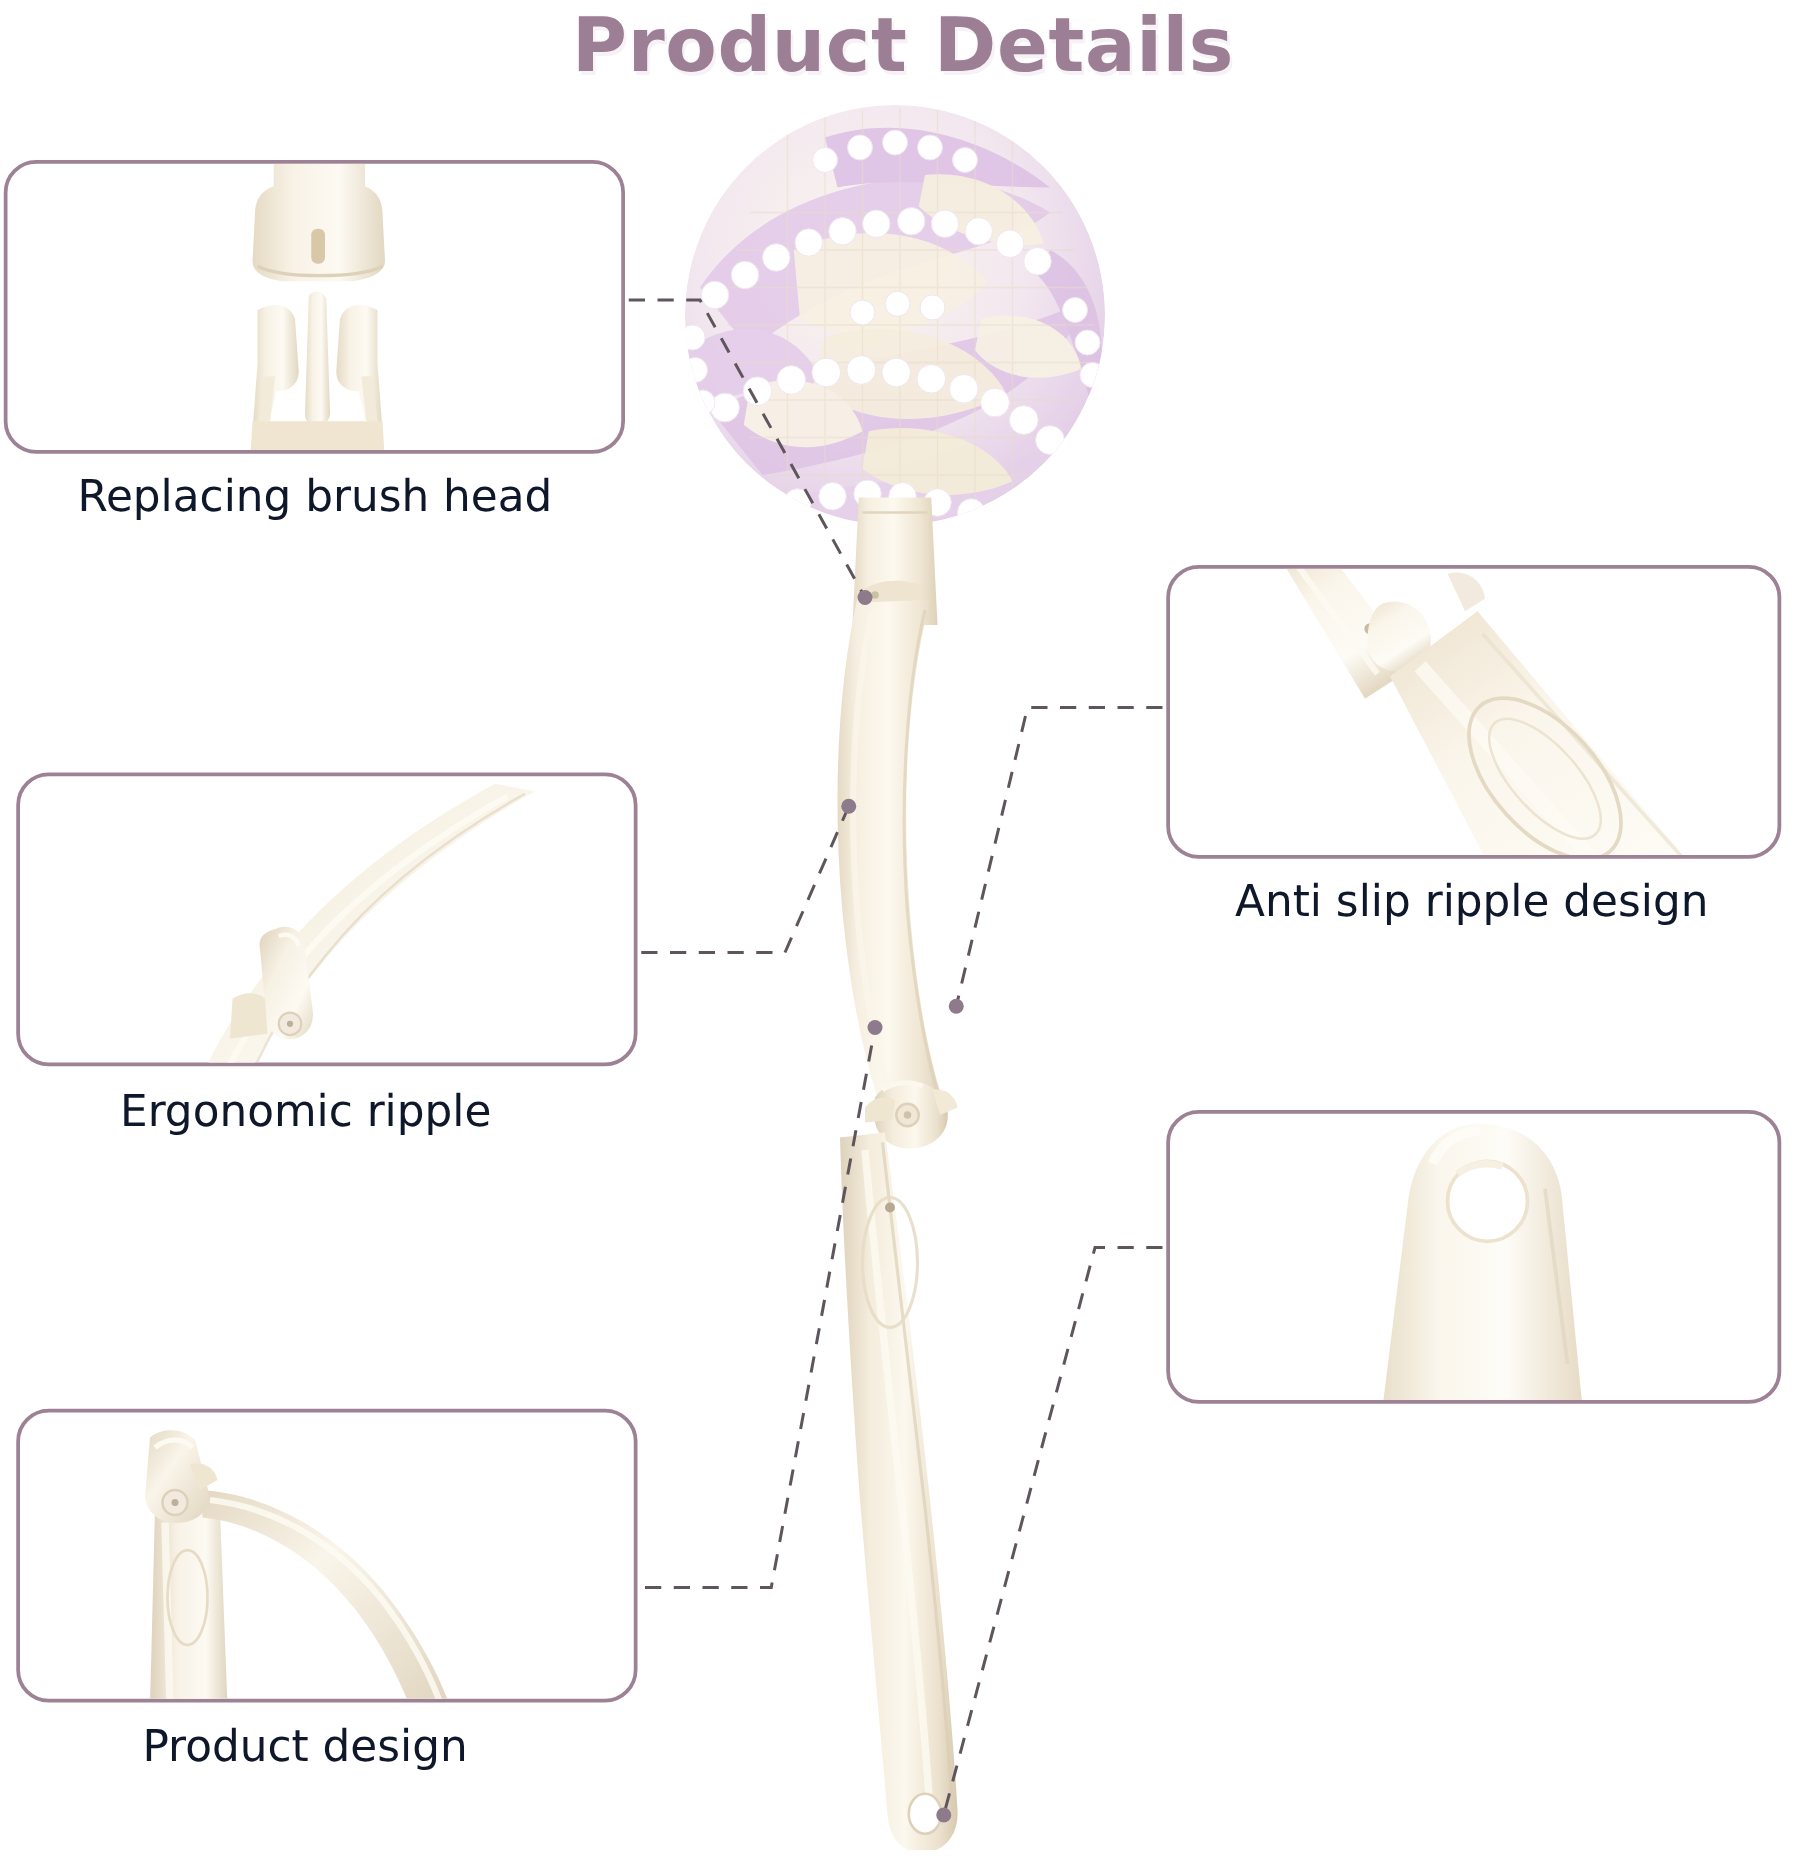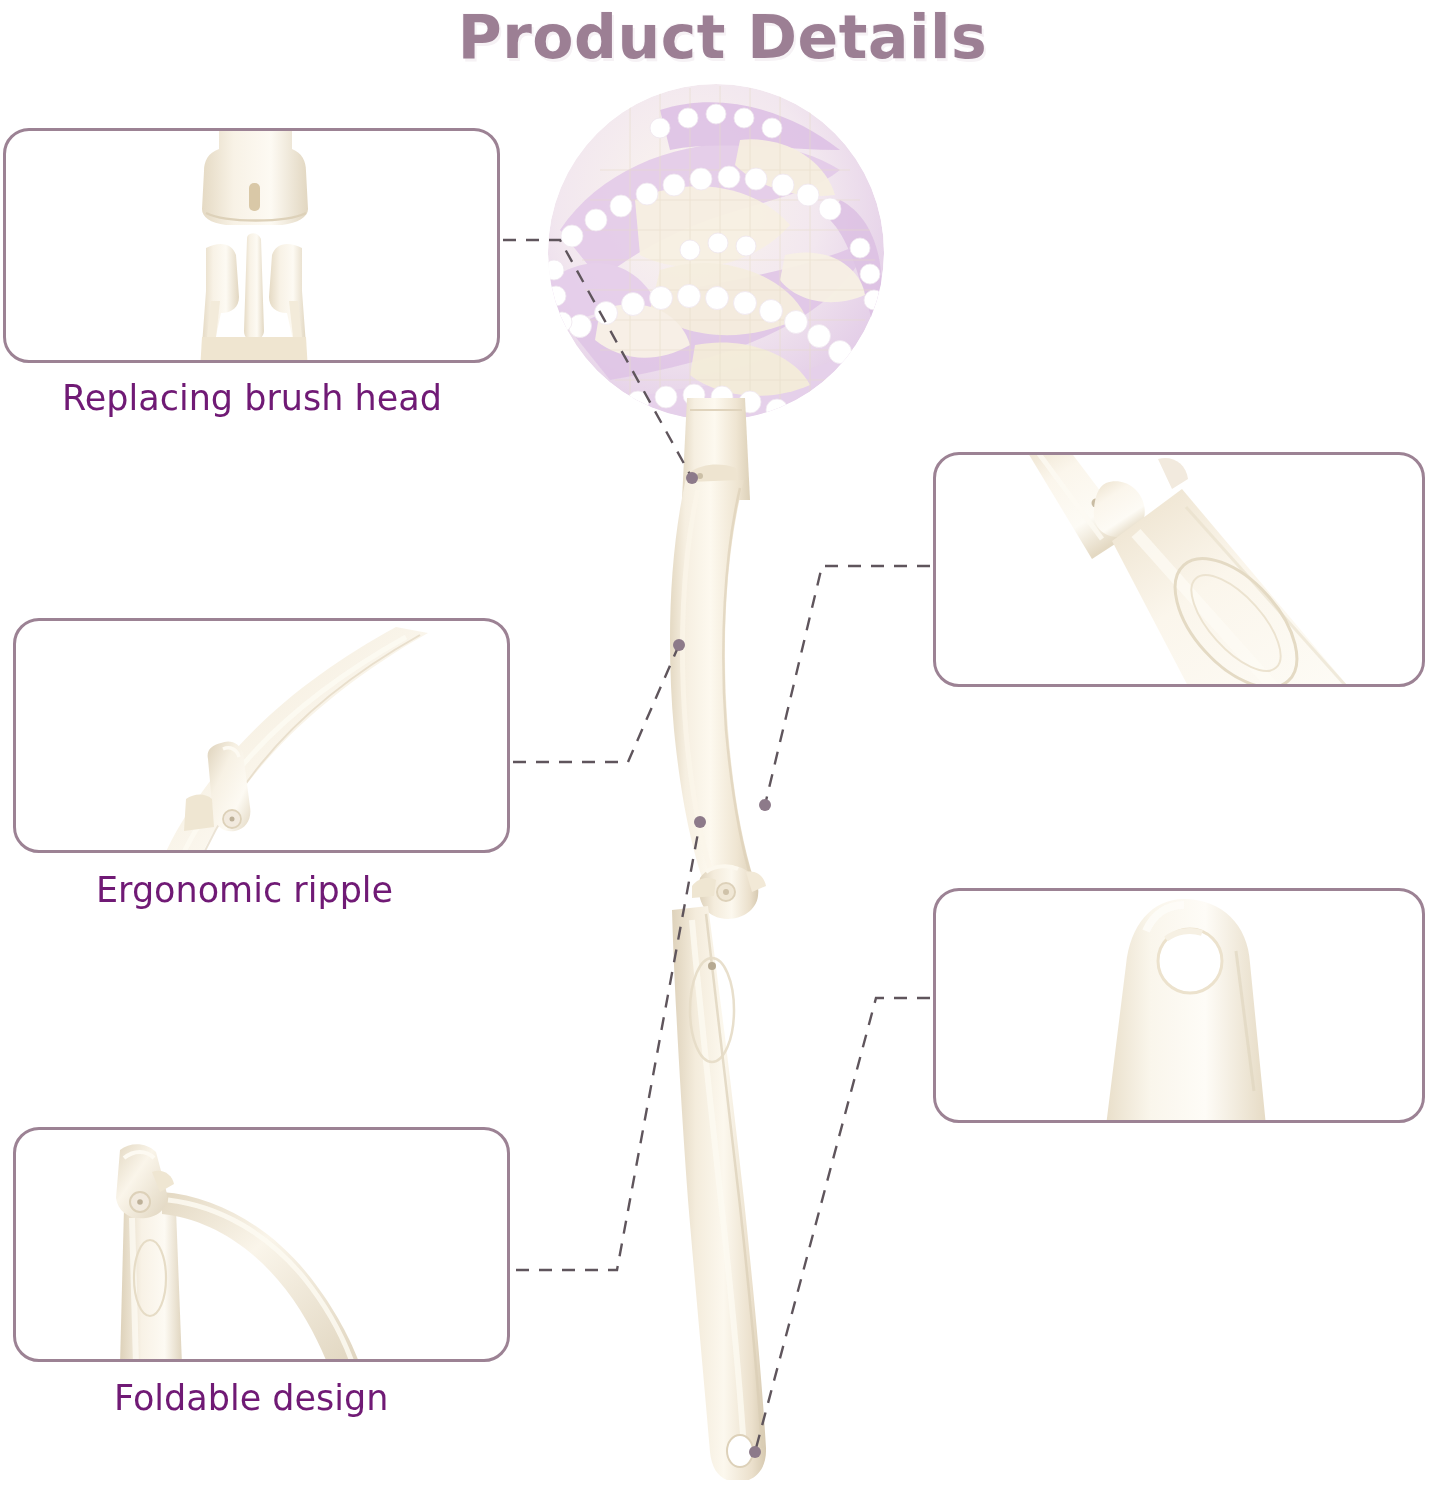--- a/index.html
+++ b/index.html
@@ -44,21 +44,21 @@
     overflow: hidden;
   }
   .card-inner {
     position: absolute;
     inset: 0;
     overflow: hidden;
   }
   .card-label {
     position: absolute;
     font-size: 35px;
-    color: #701a75;
+    color: #0f172a;
     font-weight: 400;
     white-space: nowrap;
     font-family: "DejaVu Sans", "Liberation Sans", sans-serif;
   }
 
   
   #connectors {
     position: absolute;
     left: 0; top: 0;
     width: 1445px;
@@ -349,21 +349,21 @@
 
         <path d="M104,20 C114,12 130,12 140,22 L150,60
                  C154,74 146,86 130,88 C114,90 102,82 100,68 Z" fill="url(#c3b)"></path>
         <path d="M108,28 C118,20 130,20 138,28" stroke="#fdfaf2" stroke-width="4" fill="none"></path>
         <circle cx="124" cy="72" r="10" fill="#f2eade" stroke="#ddd1b9" stroke-width="2"></circle>
         <circle cx="124" cy="72" r="2.8" fill="#bdb098"></circle>
         <path d="M136,42 C146,38 156,44 158,54 L144,62 Z" fill="#efe6d2"></path>
       </svg>
     </div>
   </div>
-  <div class="card-label" style="left:114px; top:1378px;">Foldable design</div>
+  <div class="card-label" style="left:114px; top:1378px;">Product design</div>
 
   <div class="card" style="left:933px; top:452px; width:492px; height:235px;">
     <div class="card-inner">
       <svg viewBox="0 0 492 235" width="492" height="235">
         <defs>
           <linearGradient id="c4a" x1="0" y1="0" x2="0.6" y2="1">
             <stop offset="0%" stop-color="#ece1cc"></stop>
               <stop offset="35%" stop-color="#fbf6ec"></stop>
             <stop offset="75%" stop-color="#fdfbf5"></stop>
               <stop offset="100%" stop-color="#e4d9c3"></stop>
@@ -380,20 +380,21 @@
 
         <path d="M176,86 L246,34 L470,300 L330,380 Z" fill="url(#c4a)"></path>
         <path d="M200,78 L430,336" stroke="#fdfbf4" stroke-width="12" fill="none" opacity="0.75"></path>
         <path d="M250,52 L468,296" stroke="#e6dcc6" stroke-width="3" fill="none" opacity="0.55"></path>
 
         <ellipse cx="300" cy="168" rx="42" ry="78" transform="rotate(-42 300 168)" fill="none" stroke="#e4dac4" stroke-width="3"></ellipse>
         <ellipse cx="300" cy="168" rx="26" ry="60" transform="rotate(-42 300 168)" fill="none" stroke="#ece3d0" stroke-width="2"></ellipse>
       </svg>
     </div>
   </div>
+  <div class="card-label" style="left:988px; top:702px;">Anti slip ripple design</div>
 
   <div class="card" style="left:933px; top:888px; width:492px; height:235px;">
     <div class="card-inner">
       <svg viewBox="0 0 492 235" width="492" height="235">
         <defs>
           <linearGradient id="c5a" x1="0" y1="0" x2="1" y2="0">
             <stop offset="0%" stop-color="#e9dfca"></stop>
               <stop offset="28%" stop-color="#faf6ec"></stop>
             <stop offset="62%" stop-color="#fefcf7"></stop>
               <stop offset="100%" stop-color="#e6dbc5"></stop>

